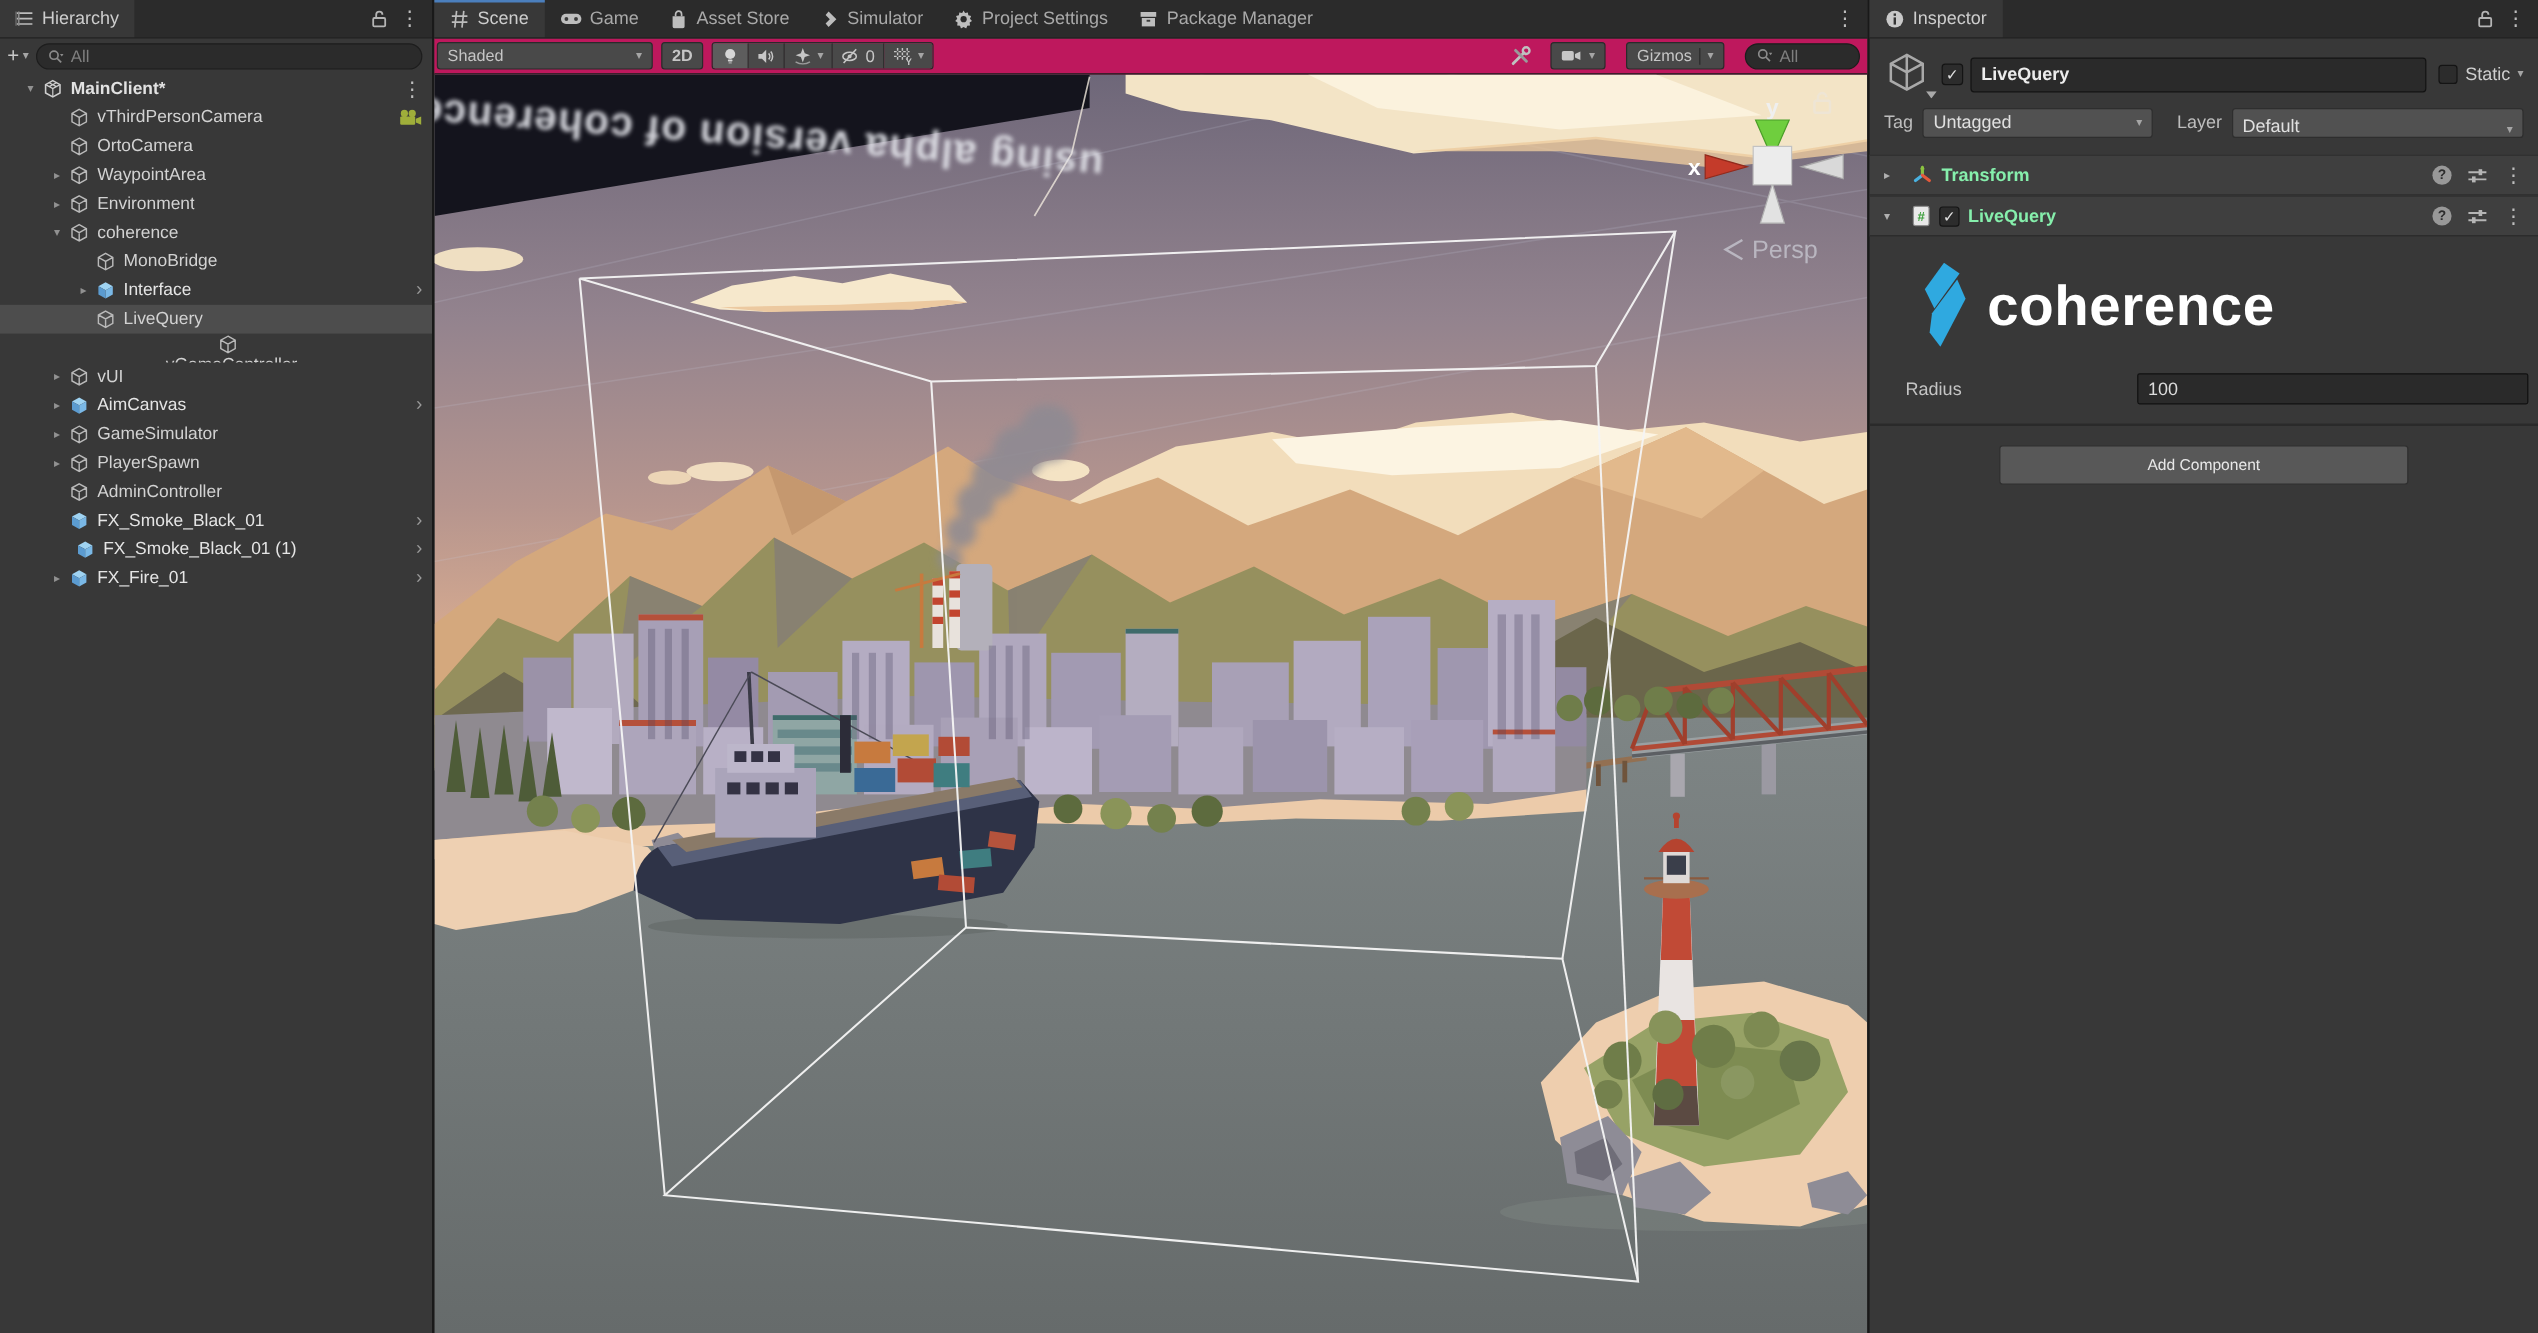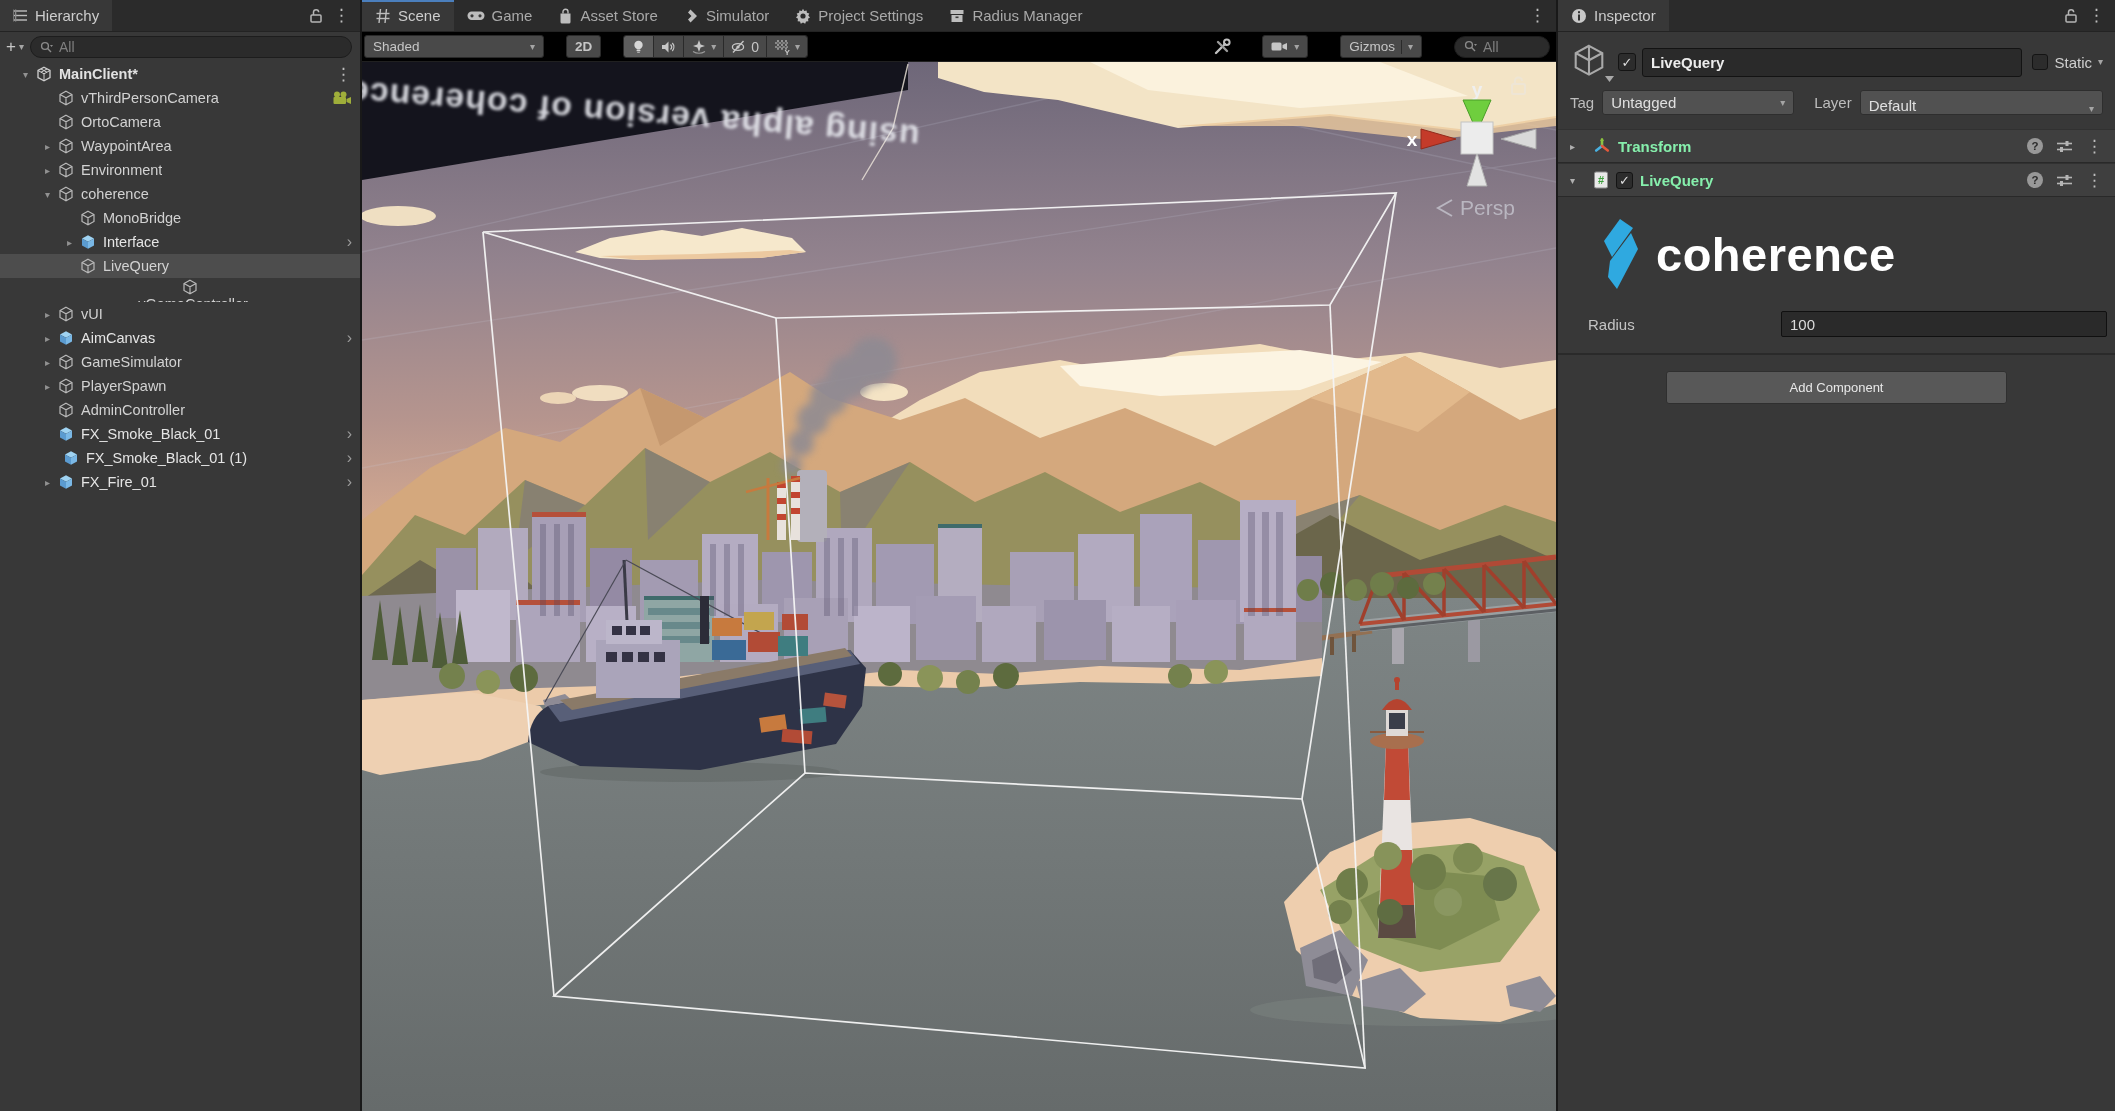--- a/index.html
+++ b/index.html
@@ -30,22 +30,22 @@
   .hrow .arrow{width:19px;text-align:center;color:#919191;font-size:10px;flex:none;}
   .hrow .hicon{width:18px;height:18px;margin-right:6px;display:flex;align-items:center;justify-content:center;flex:none;}
   .hrow .lbl{white-space:nowrap;overflow:hidden;}
   .hrow .lbl.blue{color:#e5e5e5;}
   .hrow .lbl.root{font-weight:700;color:#e2e2e2;}
   .hrow .trail{margin-left:auto;display:flex;align-items:center;color:#9a9a9a;}
   .chev{font-size:16px;color:#9a9a9a;}
 
   
   .scene{width:1194px;flex:none;display:flex;flex-direction:column;position:relative;background:#383838;}
-  .stoolbar{height:30px;background:#000000;border-bottom:1px solid #202020;display:flex;align-items:center;
-            padding:0 6px 0 2px;gap:22px;flex:none;font-size:13.5px;}
+  .stoolbar{height:30px;background:#be185d;border-bottom:1px solid #202020;display:flex;align-items:center;
+            padding:0 6px 0 2px;gap:7px;flex:none;font-size:13.5px;}
   .tbtn{height:23px;background:#494949;border:1px solid #2a2a2a;border-radius:3px;color:#c6c6c6;
         display:inline-flex;align-items:center;gap:6px;padding:0 8px;flex:none;}
   .tgroup{display:inline-flex;height:23px;border:1px solid #2a2a2a;border-radius:3px;overflow:hidden;flex:none;}
   .tgroup .seg{background:#494949;display:inline-flex;align-items:center;padding:0 7px;gap:4px;border-right:1px solid #2a2a2a;}
   .tgroup .seg:last-child{border-right:none;}
   .tgroup .seg.lit{background:#5d5d5d;}
   .viewport{flex:1;position:relative;overflow:hidden;}
   .viewport > svg{position:absolute;inset:0;}
   .bannertext{position:absolute;left:-28px;top:14px;width:600px;height:78px;line-height:78px;text-align:center;
               color:#e3e4ea;font-size:34px;font-weight:600;letter-spacing:1px;
@@ -380,21 +380,21 @@
           <span>Project Settings</span>
         </div>
         <div class="tab">
           <span style="display:flex">
             <svg class="ic" width="16" height="15" viewBox="0 0 16 15">
               <rect x="1.5" y="2" width="13" height="4" fill="#bdbdbd"></rect>
               <rect x="2.5" y="7" width="11" height="7" fill="#bdbdbd"></rect>
               <rect x="6.5" y="8.5" width="3" height="1.6" fill="#3a3a3a"></rect>
             </svg>
           </span>
-          <span>Radius Manager</span>
+          <span>Package Manager</span>
         </div>
         <div class="strip-icons">
           <span class="kebab">⋮</span>
         </div>
       </div>
 
     <div class="stoolbar">
       <div class="tbtn" style="width:180px;">
         <span>Shaded</span>
         <span class="caret" style="margin-left:auto">▾</span>

